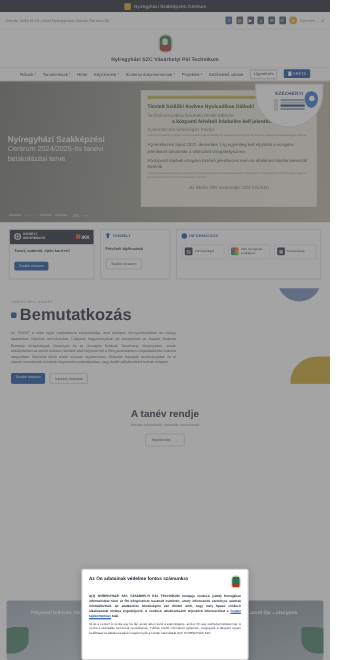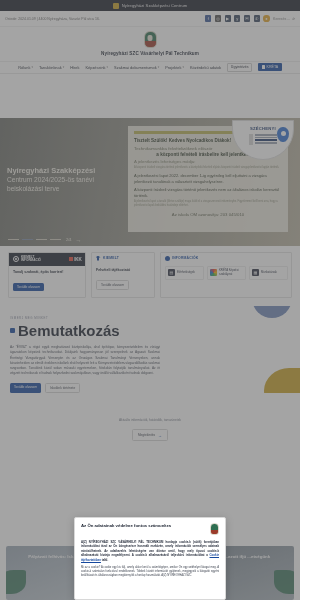--- a/index.html
+++ b/index.html
@@ -79,21 +79,20 @@
   .btn-kreta {
     font-size: 3.6px; color:#fff; background:#15489e; border-radius:1px;
     padding: 1.8px 3.5px; display:flex; align-items:center; gap:1.5px; white-space:nowrap;
   }
   .kreta-mark { width:3.4px; height:3.4px; background:#fff; border-radius:.5px; }
 
   
   .hero {
     position: relative; height: 128px; overflow:hidden;
     background: linear-gradient(100deg,#6d6f6a 0%, #8d8d84 40%, #b9b3a0 100%);
-    margin-top: 44px;
   }
   .hero-left {
     position:absolute; left:7px; top:48px; width:120px; color:#efece3;
   }
   .hero-left .hl1 { font-size:7.5px; font-weight:bold; line-height:1.25; color:#efece3; }
   .hero-left .hl2 { font-size:6.6px; line-height:1.25; color:#efece3; margin-top:1px;}
   .hero-card {
     position:absolute; left:128px; top:8px; width:160px; bottom:14px;
     background: rgba(240,238,228,0.88); padding: 5px 6px; overflow:hidden;
   }
@@ -398,20 +397,21 @@
       <span class="t">Bemutatkozás</span>
     </div>
     <div class="body-copy">Az "ÉVISZ" a régió egyik meghatározó középiskolája, ahol építőipar, környezetvédelem és vízügyi ágazatokon képzünk technikusokat. Diákjaink hagyományosan jól szerepelnek az Ágazati Szakmai Érettségi Vizsgatárgyak Versenyén és az Országos Szakmai Tanulmányi Versenyeken, annak köszönhetően az elmúlt években iskolánk első helyezett lett a Környezetvédelem-vízgazdálkodás szakmai rangsorban. Tanulóink közül sokan műszaki egyetemeken, főiskolán folytatják tanulmányaikat. Az itt végzett technikusok el tudnak helyezkedni szakmájukban, vagy önálló vállalkozóként tudnak dolgozni.</div>
     <div class="intro-btns">
       <span class="btn-blue" style="margin-top:0">Tovább olvasom</span>
       <span class="btn-ghost" style="margin-top:0">Iskolánk története</span>
     </div>
   </div>
 
   <div class="tanev">
+    <h2>A tanév rendje</h2>
     <p>Aktuális információk, határidők, tanszünetek</p>
     <span class="btn-more">
       <span>Megtekintés</span>
       <span class="ar">→</span>
     </span>
   </div>
 
   <div class="promos">
     <div class="promo p-a">
       <span class="leaf-l"></span>

